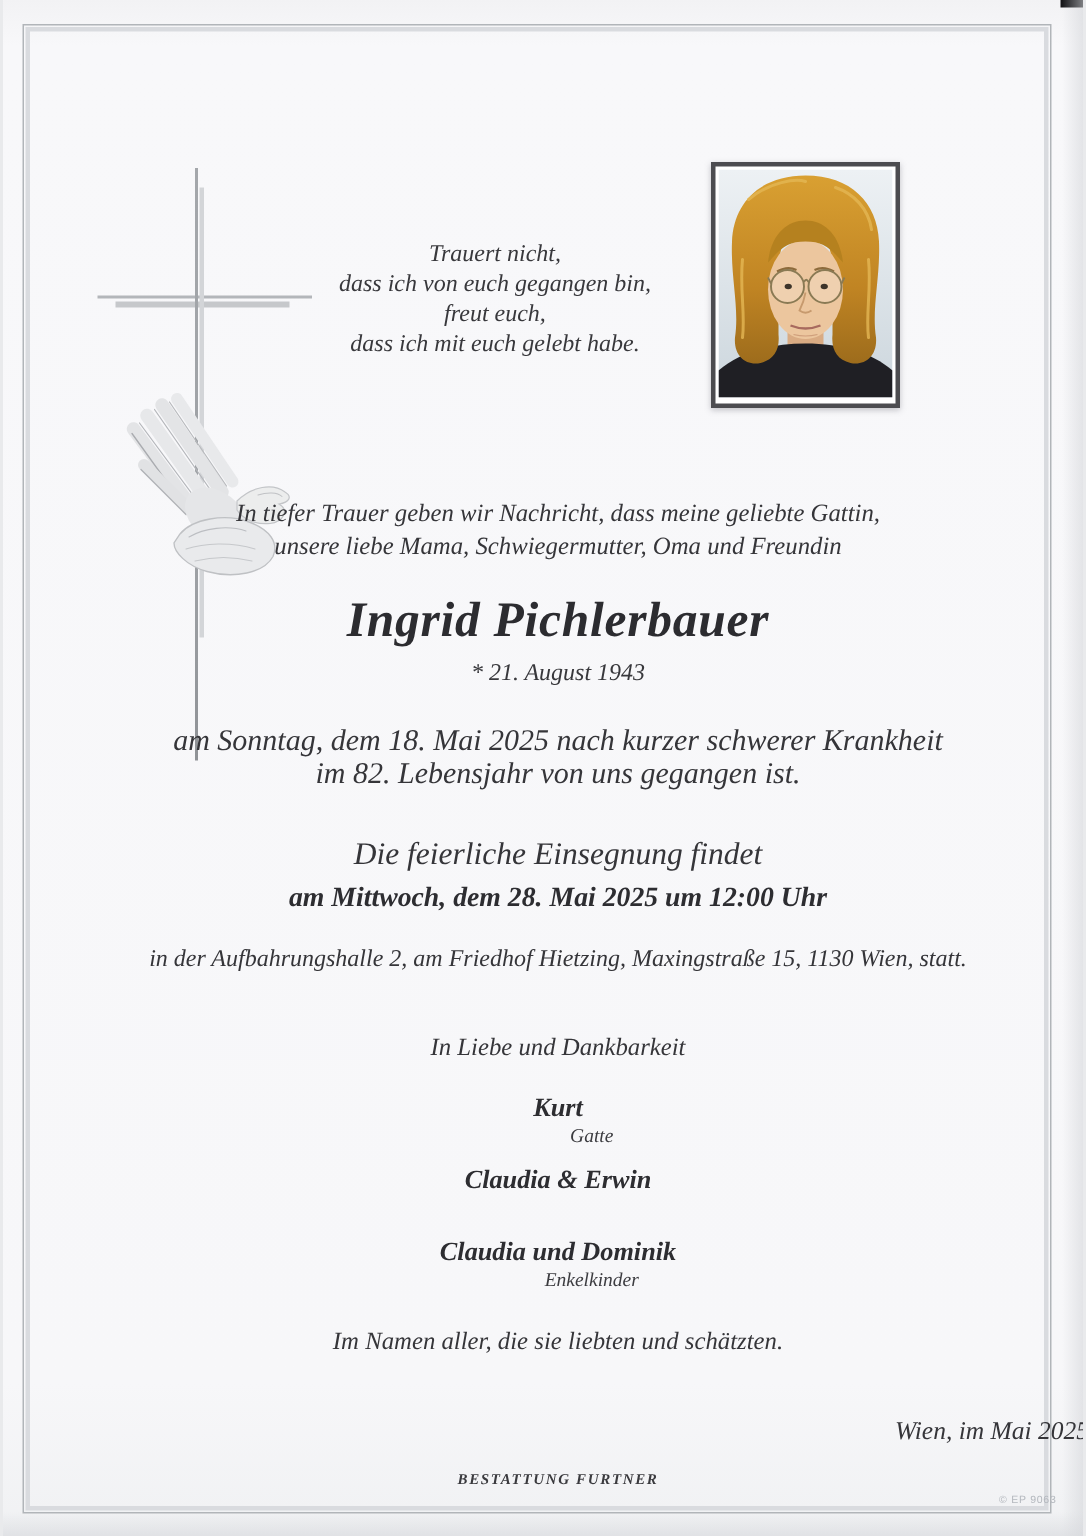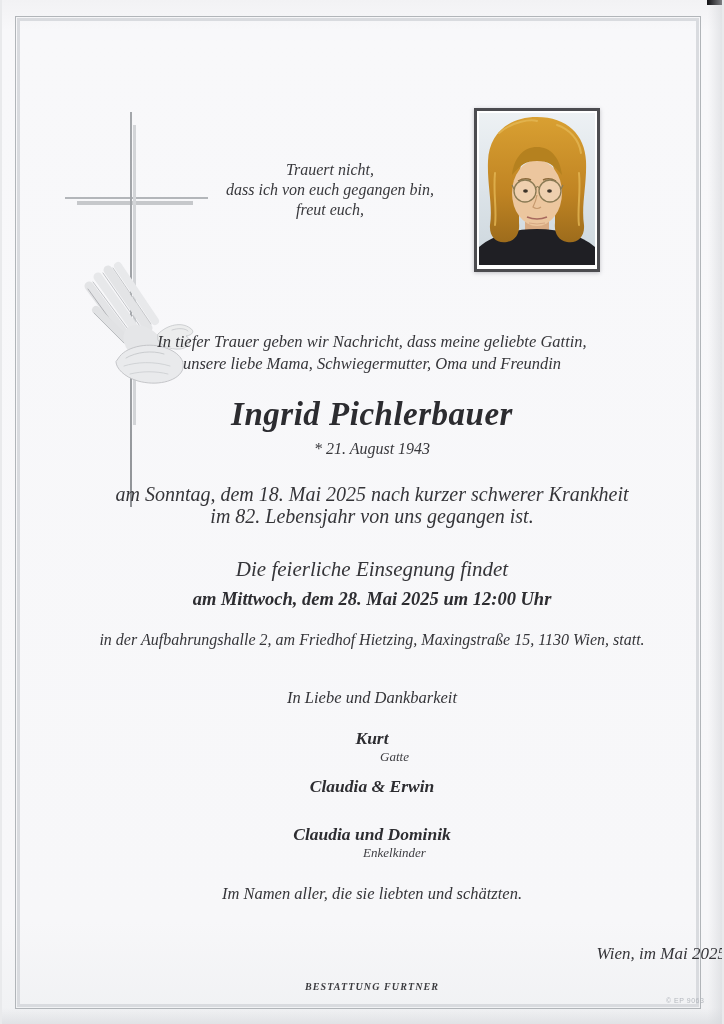--- a/index.html
+++ b/index.html
@@ -136,20 +136,21 @@
 
       <path d="M48,104 Q58,108 68,104" fill="none" stroke="#a86a5e" stroke-width="1.6"></path>
       <path d="M50,110 Q58,112 66,110" fill="none" stroke="#cf9f7c" stroke-width="0.8"></path>
     </svg>
   </div>
 
   <div class="tblock t-poem" style="top:160px">
     <div>Trauert nicht,</div>
     <div>dass ich von euch gegangen bin,</div>
     <div>freut euch,</div>
+    <div>dass ich mit euch gelebt habe.</div>
   </div>
 
   <div class="tblock t-main t-announce" style="top:331px">
     <div>In tiefer Trauer geben wir Nachricht, dass meine geliebte Gattin,</div>
     <div>unsere liebe Mama, Schwiegermutter, Oma und Freundin</div>
   </div>
 
   <div class="tblock t-main t-name" style="top:396px">Ingrid Pichlerbauer</div>
   <div class="tblock t-main t-birth" style="top:440px">* 21. August 1943</div>
 

